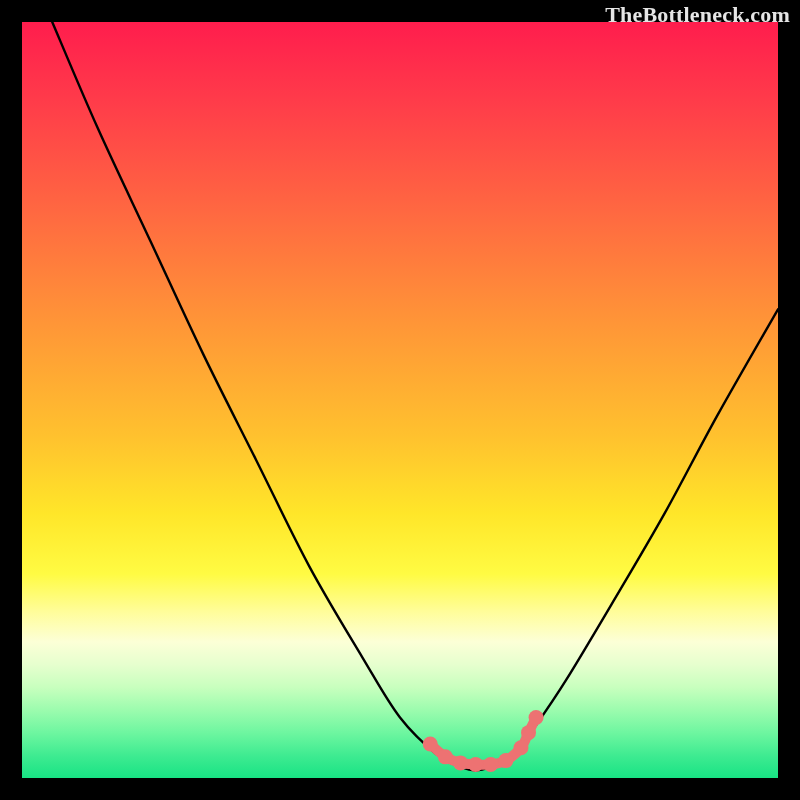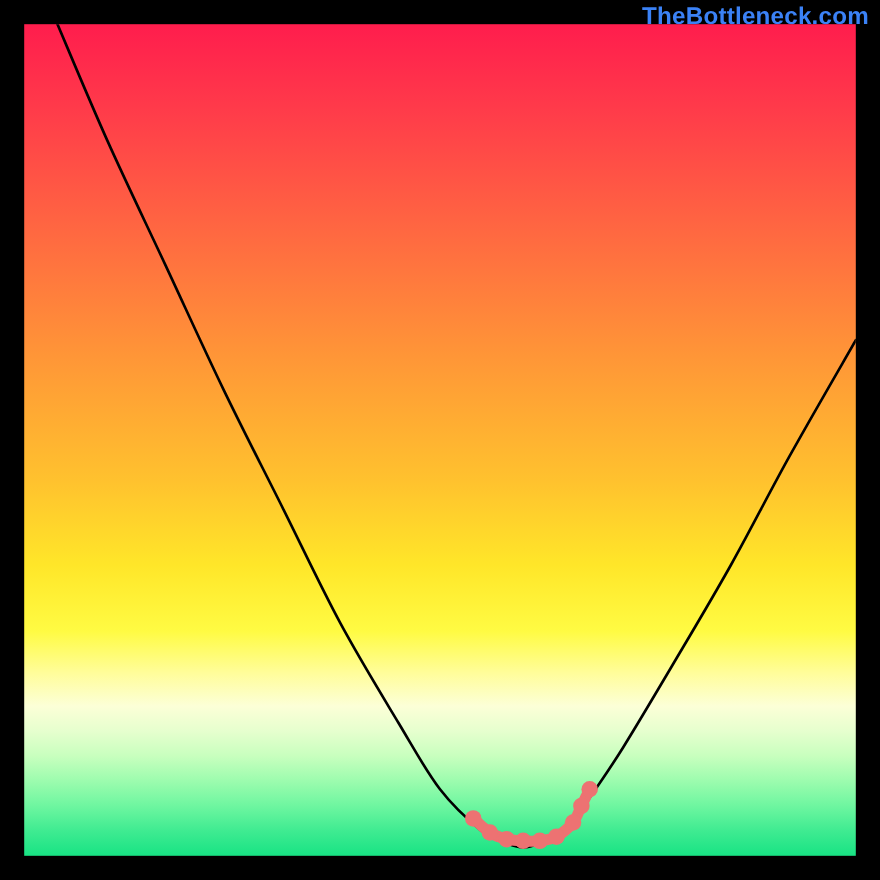--- a/index.html
+++ b/index.html
@@ -41,25 +41,26 @@
       #9cfcae 91%,
       #6ef6a0 94%,
       #3feb91 97%,
       #18e384 100%
     );
   }
   .watermark {
     position: absolute;
     top: 2px;
     right: 10px;
-    color: #3b82f6;
+    color: #e5e5e5;
     font-size: 22px;
     font-weight: 600;
     letter-spacing: 0.2px;
     user-select: none;
+    font-family: Liberation Serif, serif;
   }
   svg.curve {
     position: absolute;
     left: 0;
     top: 0;
     width: 756px;
     height: 756px;
   }
 </style>
 </head>

